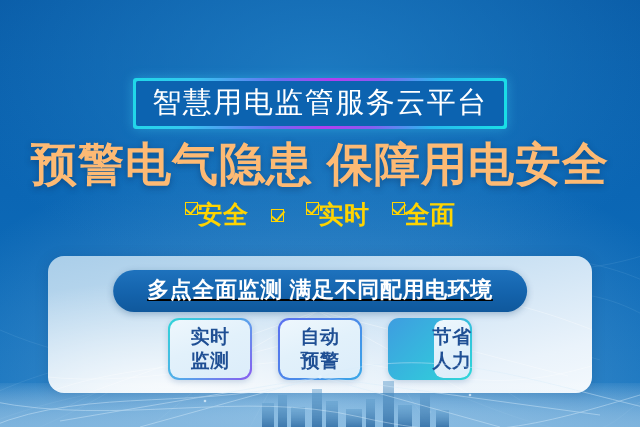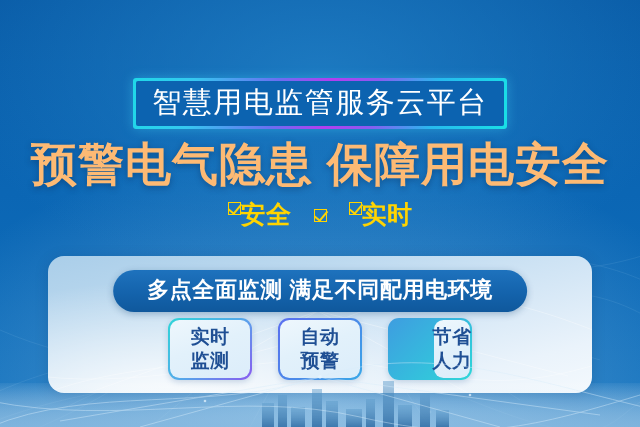--- a/index.html
+++ b/index.html
@@ -155,20 +155,21 @@
   
   #pill {
     position: absolute;
     left: 50%;
     transform: translateX(-50%);
     top: 14px;
     padding: 6px 34px 8px 34px;
     border-radius: 22px;
     background: linear-gradient(180deg, #1e72bd 0%, #1463ac 55%, #0f589c 100%);
     box-shadow: 0 2px 7px rgba(10,60,110,0.30);
+    text-decoration: underline;
   }
   #pill-text {
     color: #ffffff;
     font-size: 22px;
     line-height: 28px;
     font-weight: 700;
     letter-spacing: 0.6px;
     white-space: nowrap;
   }
 
@@ -259,20 +260,24 @@
     <div class="check-item">
       <span class="check-box"></span>
       <span class="check-label">安全</span>
     </div>
     <div class="check-item">
       <span class="check-box"></span>
     </div>
     <div class="check-item">
       <span class="check-box"></span>
       <span class="check-label">实时</span>
+    </div>
+    <div class="check-item">
+      <span class="check-box"></span>
+      <span class="check-label">全面</span>
     </div>
   </div>
 
   <div id="card">
 
     <svg id="card-mesh" viewBox="0 0 544 137" preserveAspectRatio="none">
       <g stroke="#ffffff" stroke-width="0.8" fill="none" opacity="0.75">
         <path d="M-10 140 C 90 100, 180 120, 280 70 S 460 40, 560 80"></path>
         <path d="M-10 120 C 110 135, 220 90, 330 110 S 480 130, 560 105"></path>
         <path d="M120 140 L 270 55 L 420 137"></path>

